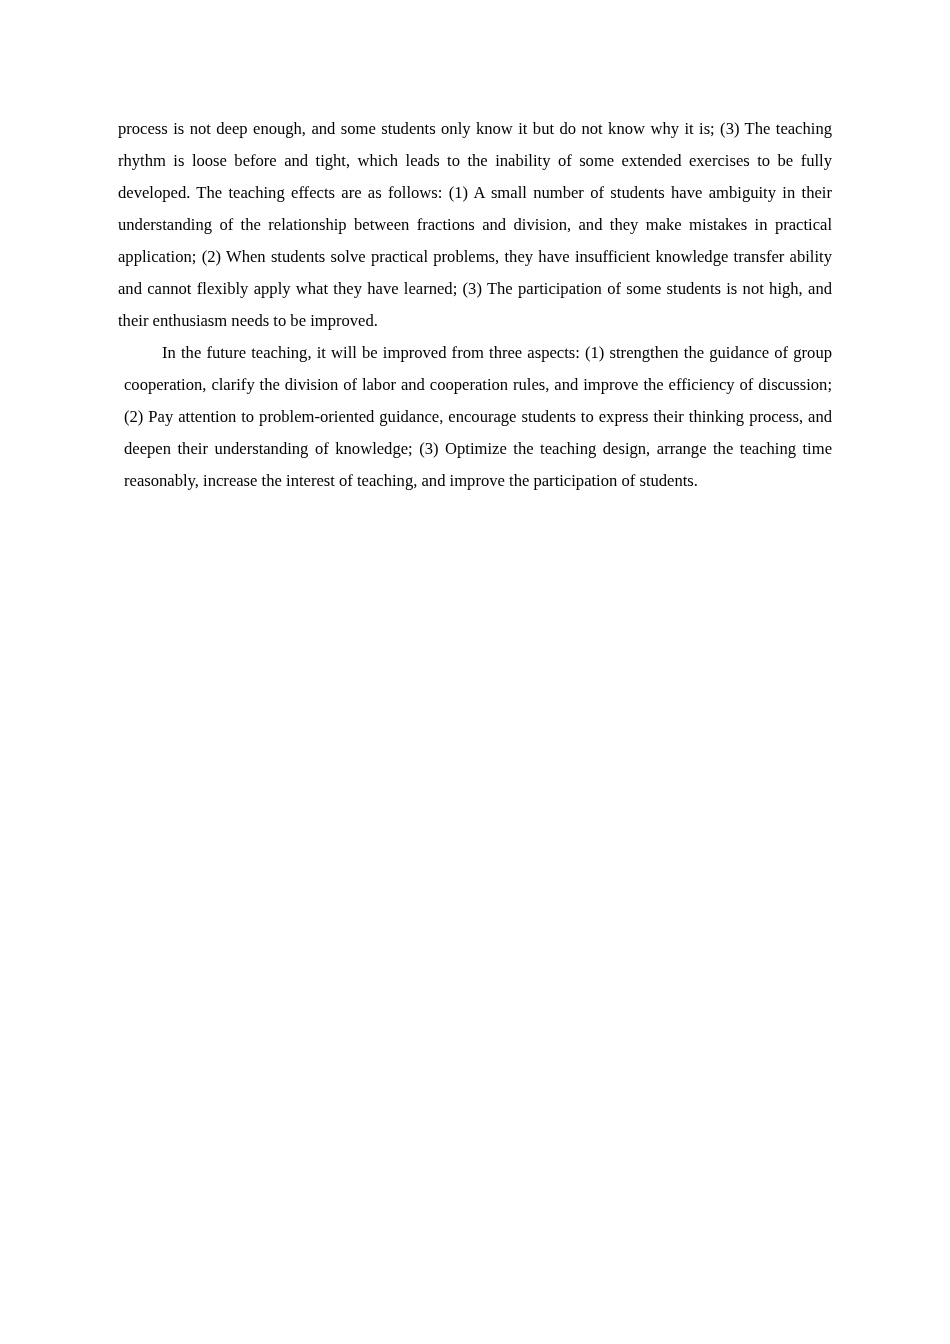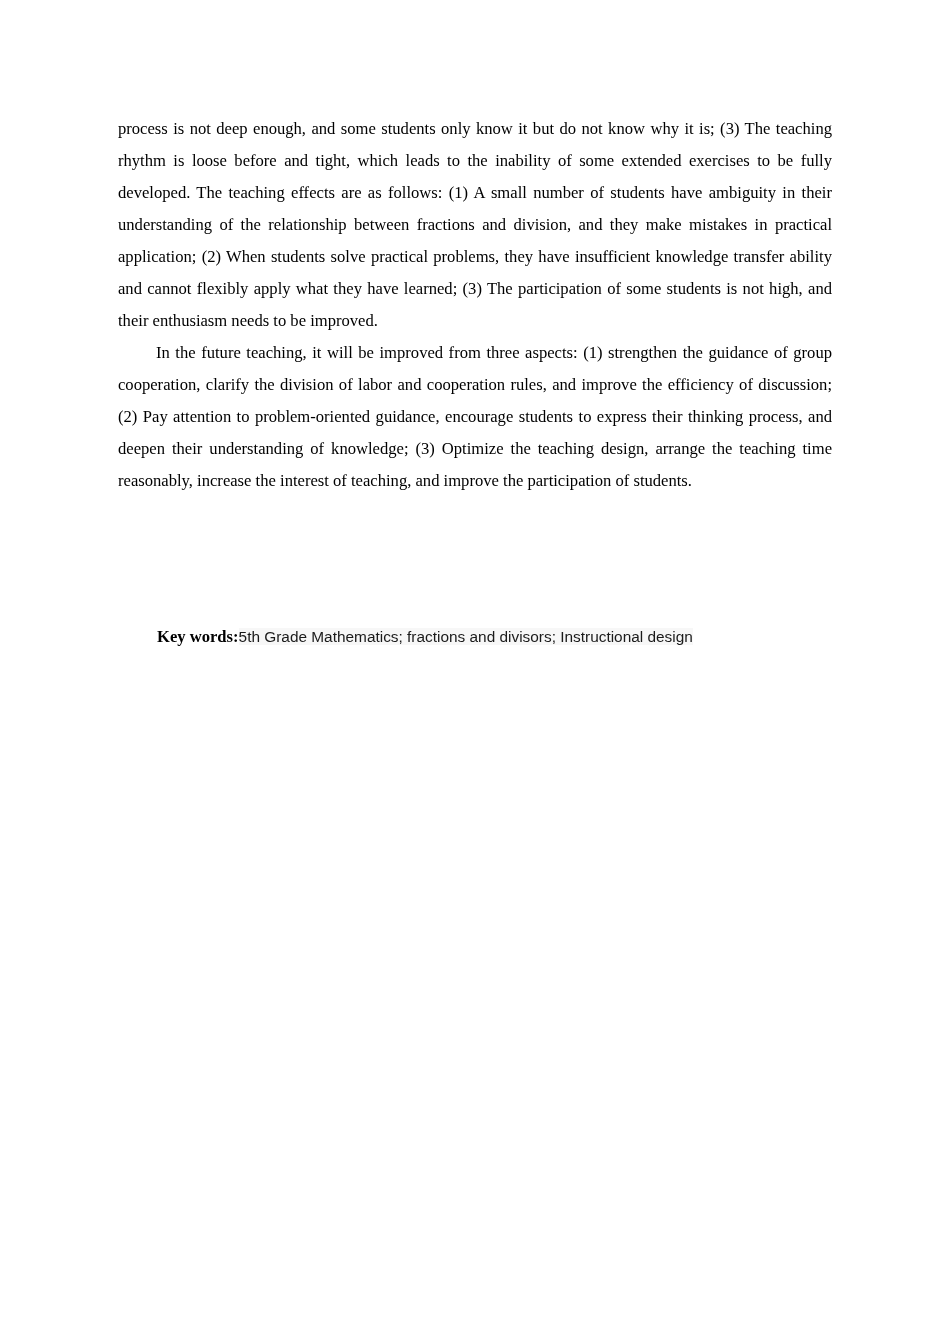--- a/index.html
+++ b/index.html
@@ -40,20 +40,21 @@
     -webkit-hyphens: none;
     hyphens: none;
   }
 
   .body-paragraph.continued {
     text-indent: 0;
   }
 
   .body-paragraph.indented {
     text-indent: 38px;
+    margin-left: 6px;
   }
 
   .keywords-block {
     position: absolute;
     left: 118px;
     top: 625px;
     width: 714px;
   }
 
   .keywords-line {
@@ -81,17 +82,14 @@
 </head>
 <body>
 
 <div class="page">
 
   <div class="content-column">
     <p class="body-paragraph continued">process is not deep enough, and some students only know it but do not know why it is; (3) The teaching rhythm is loose before and tight, which leads to the inability of some extended exercises to be fully developed. The teaching effects are as follows: (1) A small number of students have ambiguity in their understanding of the relationship between fractions and division, and they make mistakes in practical application; (2) When students solve practical problems, they have insufficient knowledge transfer ability and cannot flexibly apply what they have learned; (3) The participation of some students is not high, and their enthusiasm needs to be improved.</p>
     <p class="body-paragraph indented">In the future teaching, it will be improved from three aspects: (1) strengthen the guidance of group cooperation, clarify the division of labor and cooperation rules, and improve the efficiency of discussion; (2) Pay attention to problem-oriented guidance, encourage students to express their thinking process, and deepen their understanding of knowledge; (3) Optimize the teaching design, arrange the teaching time reasonably, increase the interest of teaching, and improve the participation of students.</p>
   </div>
 
-  <div class="keywords-block">
-    <p class="keywords-line"><span class="keywords-label">Key words:</span><span class="keywords-value">5th Grade Mathematics; fractions and divisors; Instructional design</span></p>
-  </div>
 
 </div>
 
 </body></html>

